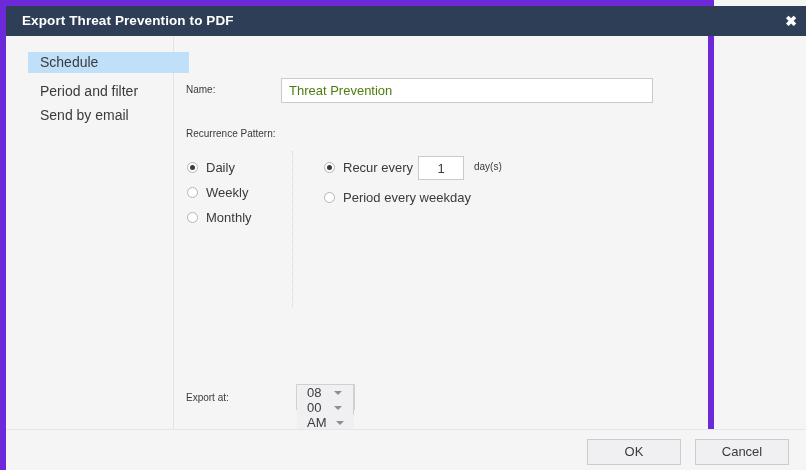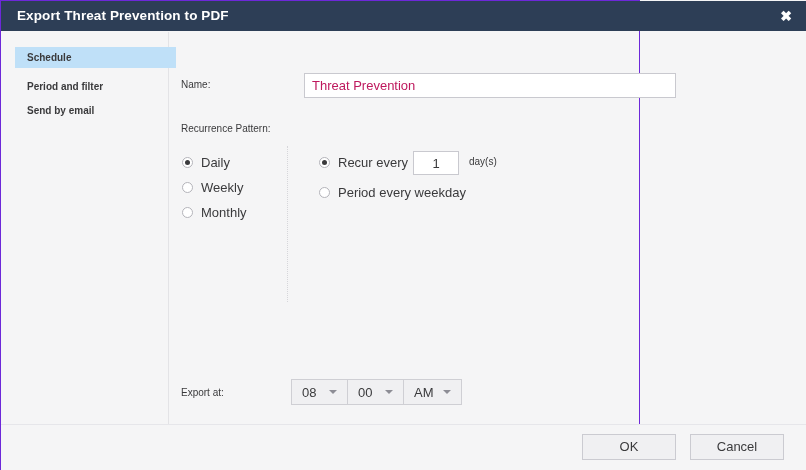--- a/index.html
+++ b/index.html
@@ -10,25 +10,25 @@
     width: 806px;
     height: 470px;
     overflow: hidden;
     background: #f5f5f6;
     font-family: "Liberation Sans", sans-serif;
     -webkit-font-smoothing: antialiased;
   }
 
   #dialog {
     position: relative;
-    width: 640px;
+    width: 714px;
     height: 470px;
     background: #f5f5f6;
     box-sizing: border-box;
-    border: 1px solid #6d28d9;
+    border: 6px solid #6d28d9;
   }
 
   
   #titlebar {
     position: absolute;
     left: 0; top: 0;
     width: 806px;
     height: 30px;
     background: #2d3e56;
     color: #ffffff;
@@ -65,31 +65,30 @@
     left: 0;
     top: 31px;
     width: 168px;
     height: 392px;
     background: #f5f5f6;
     border-right: 1px solid #e3e3e6;
     box-sizing: border-box;
   }
   .side-item {
     position: absolute;
-    left: 14px;
+    left: 22px;
     width: 161px;
     height: 21px;
     line-height: 21px;
     padding-left: 12px;
     box-sizing: border-box;
-    font-size: 10px;
-    color: #3a3a3c;
-    cursor: pointer;
-    white-space: nowrap;
-    font-weight: bold;
+    font-size: 14px;
+    color: #3a3a3c;
+    cursor: pointer;
+    white-space: nowrap;
   }
   .side-item.active {
     background: #bfe0f8;
   }
 
   
   #content {
     position: absolute;
     left: 168px;
     top: 31px;
@@ -101,30 +100,30 @@
     position: absolute;
     font-size: 10px;
     color: #3a3a3c;
     white-space: nowrap;
   }
 
   
   #name-label { left: 12px; top: 47px; }
   #name-input {
     position: absolute;
-    left: 135px;
+    left: 107px;
     top: 41px;
     width: 372px;
     height: 25px;
     box-sizing: border-box;
     background: #ffffff;
     border: 1px solid #c9c9cf;
     font-family: "Liberation Sans", sans-serif;
     font-size: 13px;
-    color: #be185d;
+    color: #4d7c0f;
     padding: 0 7px;
     outline: none;
   }
 
   
   #recurrence-label { left: 12px; top: 91px; }
 
   
   #dotted-divider {
     position: absolute;
@@ -205,20 +204,21 @@
   #export-at-label { left: 12px; top: 355px; }
   #time-group {
     position: absolute;
     left: 122px;
     top: 347px;
     height: 26px;
     display: flex;
     border: 1px solid #cfcfd4;
     box-sizing: border-box;
     background: #f0f0f2;
+    flex-direction: column;
   }
   .time-cell {
     position: relative;
     display: flex;
     align-items: center;
     height: 24px;
     background: #f0f0f2;
     border-right: 1px solid #cfcfd4;
     cursor: pointer;
     user-select: none;

